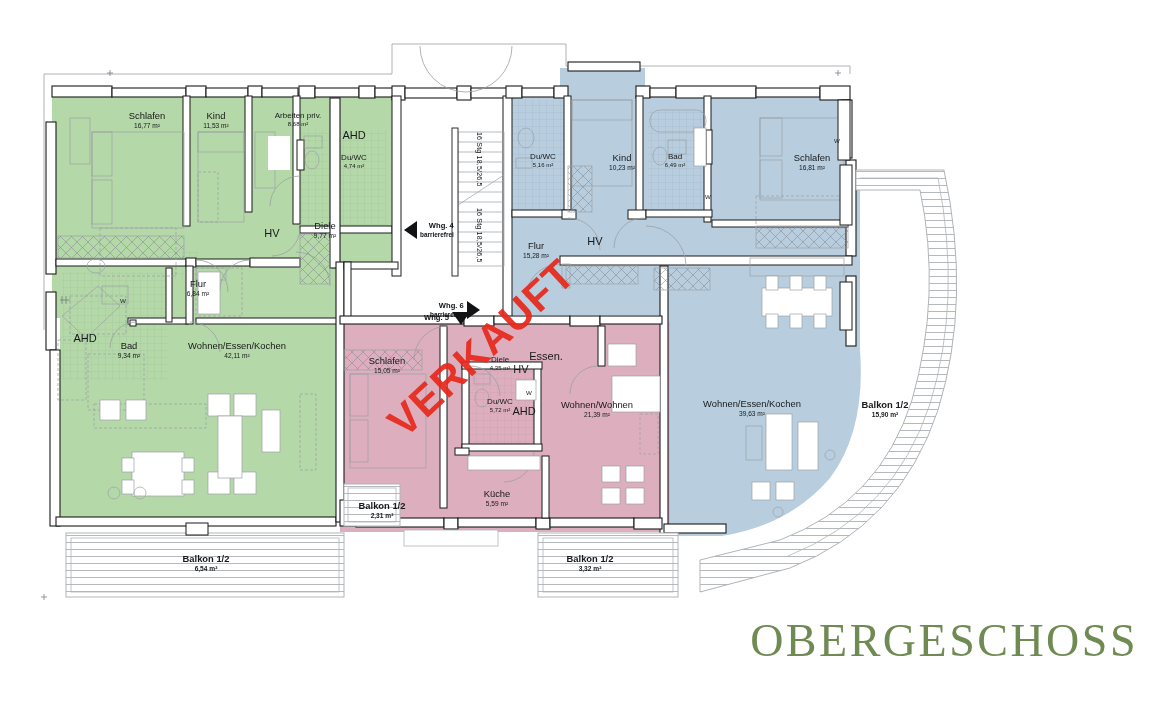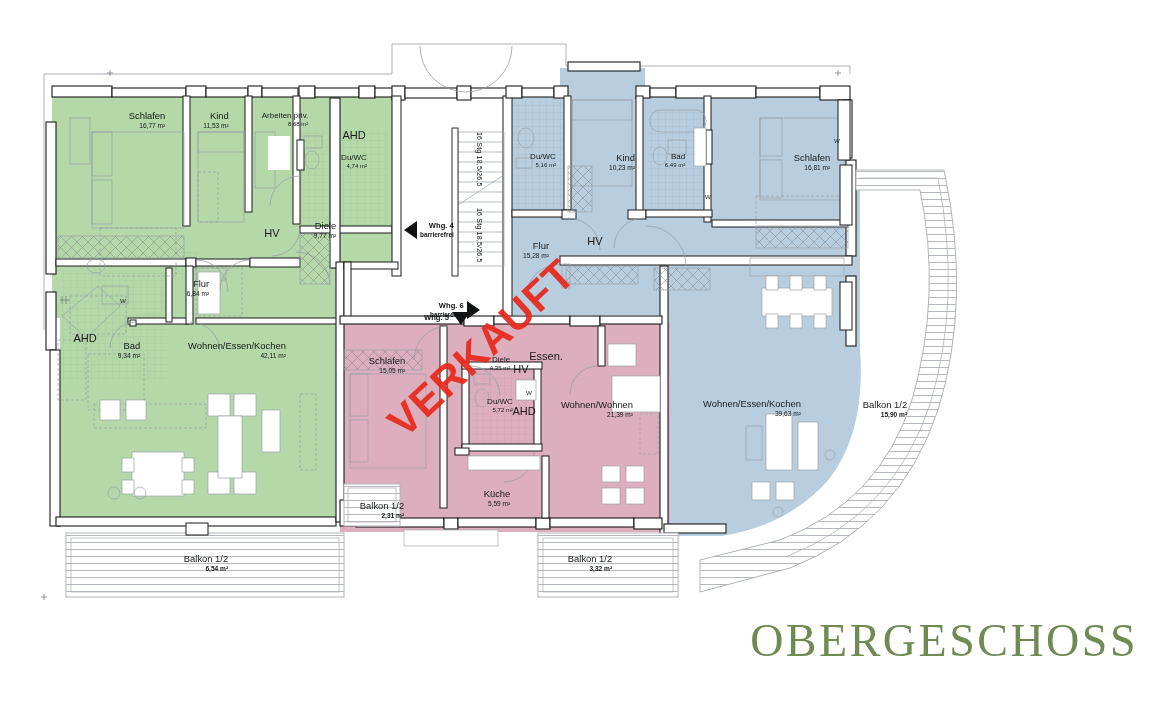--- a/index.html
+++ b/index.html
@@ -35,38 +35,38 @@
     color: #6f8a52;
     white-space: nowrap;
     line-height: 1;
   }
 
   
   .room-label {
     position: absolute;
     font-family: "Liberation Sans", sans-serif;
     color: #16181a;
-    text-align: right;
+    text-align: center;
     line-height: 1.12;
     white-space: nowrap;
     transform: translate(-50%, 0);
     pointer-events: none;
   }
   .room-label .rl-name {
     display: block;
     font-size: 9.4px;
   }
   .room-label .rl-area {
     display: block;
     font-size: 6.6px;
     margin-top: 0.5px;
   }
   .room-label.small .rl-name { font-size: 8.0px; }
   .room-label.small .rl-area { font-size: 6.0px; }
-  .room-label.bold .rl-name  { font-weight: normal; }
+  .room-label.bold .rl-name  { font-weight: bold; }
   .room-label.bold .rl-area  { font-weight: bold; }
 
   
   .whg-marker {
     position: absolute;
     display: flex;
     align-items: center;
     gap: 3px;
     white-space: nowrap;
     font-size: 7.6px;
@@ -465,21 +465,21 @@
 
 <div id="labels">
     <div class="room-label" style="left: 147px; top: 111px;">
       <span class="rl-name">Schlafen</span>
       <span class="rl-area">16,77 m²</span>
     </div>
     <div class="room-label" style="left: 216px; top: 111px;">
       <span class="rl-name">Kind</span>
       <span class="rl-area">11,53 m²</span>
     </div>
-    <div class="room-label small" style="left: 285px; top: 112px;">
+    <div class="room-label small" style="left: 298px; top: 112px;">
       <span class="rl-name">Arbeiten priv.</span>
       <span class="rl-area">8,68 m²</span>
     </div>
     <div class="room-label small" style="left: 354px; top: 154px;">
       <span class="rl-name">Du/WC</span>
       <span class="rl-area">4,74 m²</span>
     </div>
     <div class="room-label" style="left: 325px; top: 221px;">
       <span class="rl-name">Diele</span>
       <span class="rl-area">9,77 m²</span>

